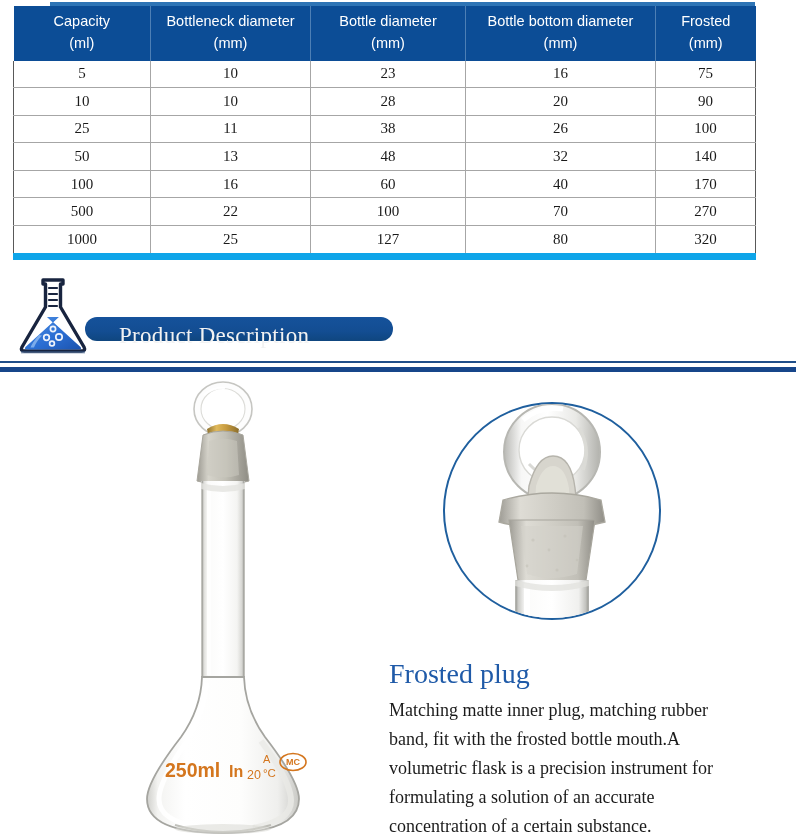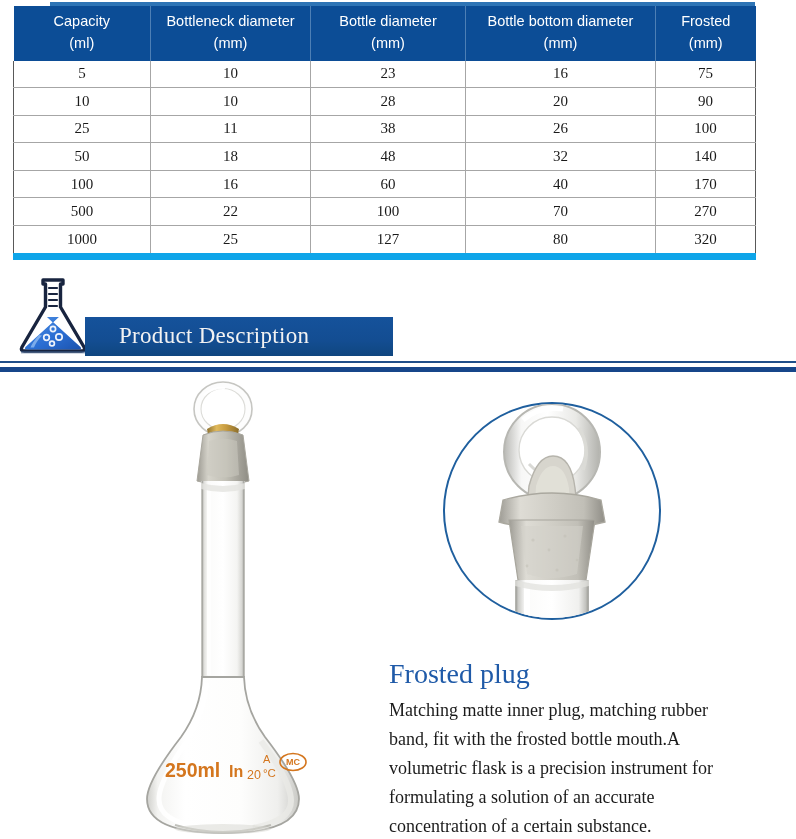--- a/index.html
+++ b/index.html
@@ -47,23 +47,24 @@
   .colw3{width:190px}.colw4{width:100px}
 
   
   #banner{
     position:absolute;left:0;top:277px;width:796px;height:96px;
   }
   .flask-icon{
     position:absolute;left:17px;top:0px;width:72px;height:78px;
   }
   .banner-bar{
-    position:absolute;left:85px;top:40px;width:308px;height:39px;
+    position:absolute;left:85px;top:40px;width:308px;height:24px;
     background:#13559c;
     background:linear-gradient(to bottom,#15529b 0%,#134d92 60%,#0f467f 100%);
+    border-radius:15px;
   }
   .banner-label{
     position:absolute;left:34px;top:6px;
     font-family:"Liberation Serif", serif;
     font-size:23px;color:#f2f2f2;letter-spacing:.3px;
     white-space:nowrap;
   }
   .rule-thin{
     position:absolute;left:0;top:84px;width:796px;height:2px;background:#1f4e89;
   }
@@ -159,21 +160,21 @@
         </tr>
         <tr>
           <td class="c0">25</td>
           <td class="c1">11</td>
           <td class="c2">38</td>
           <td class="c3">26</td>
           <td class="c4">100</td>
         </tr>
         <tr>
           <td class="c0">50</td>
-          <td class="c1">18</td>
+          <td class="c1">13</td>
           <td class="c2">48</td>
           <td class="c3">32</td>
           <td class="c4">140</td>
         </tr>
         <tr>
           <td class="c0">100</td>
           <td class="c1">16</td>
           <td class="c2">60</td>
           <td class="c3">40</td>
           <td class="c4">170</td>

